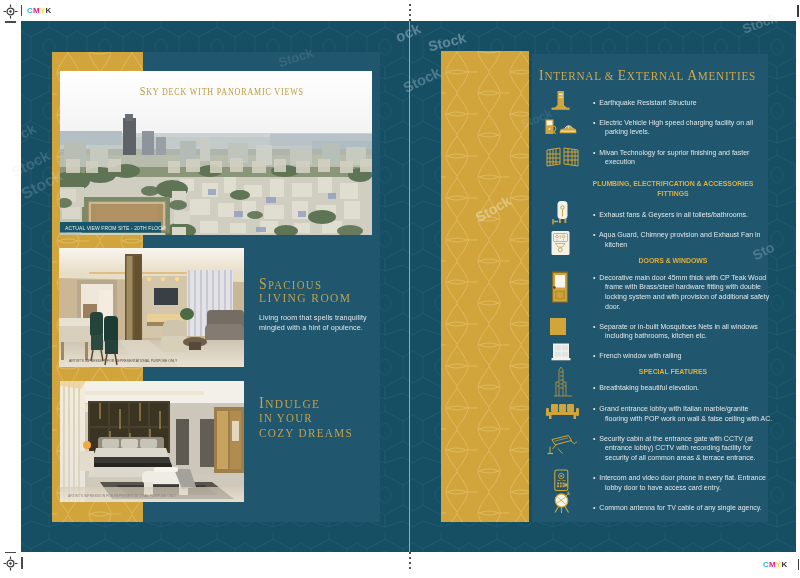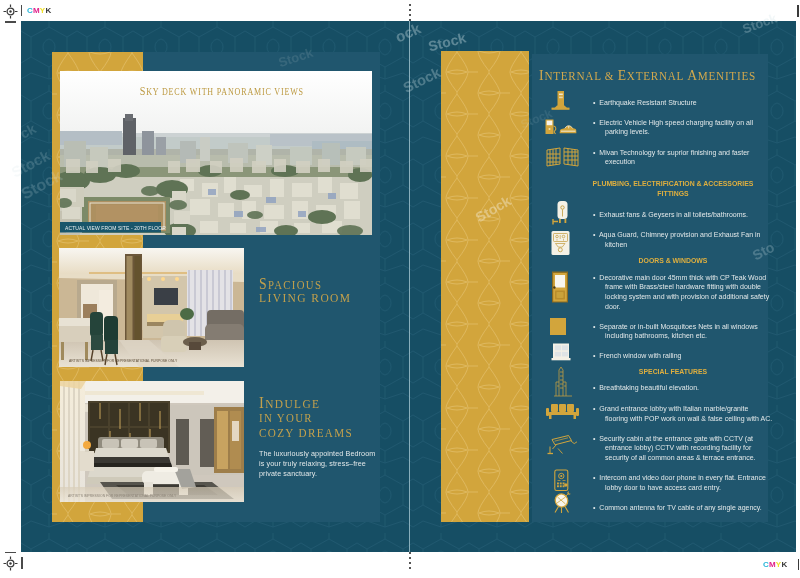--- a/index.html
+++ b/index.html
@@ -327,26 +327,26 @@
   <div class="abs" style="left:441px;top:51px;width:88px;height:471px;background:#d2a53c;"></div>
   <svg class="abs" style="left:441px;top:51px;" width="88" height="471" viewBox="0 0 88 471">
     <rect width="88" height="471" fill="url(#golddiag)"></rect>
   </svg>
 
   <div class="abs" style="left:532px;top:54px;width:236px;height:468px;background:#20566e;"></div>
 
   <div class="abs title-l" style="top:276px;transform:scaleX(0.87);"><span style="font-size:15.8px;">S</span>PACIOUS</div>
   <div class="abs title-l" style="top:290px;transform:scaleX(0.93);">LIVING ROOM</div>
 
+  <div class="abs" style="left:259px;top:312.5px;white-space:nowrap;font-size:7.2px;line-height:10.4px;color:#e2e8e9;letter-spacing:0.1px;">Living room that spells tranquility<br>mingled with a hint of opulence.</div>
 
   <div class="abs title-l" style="top:395px;transform:scaleX(0.92);"><span style="font-size:15.8px;">I</span>NDULGE</div>
   <div class="abs title-l" style="top:409.7px;transform:scaleX(0.88);">IN YOUR</div>
   <div class="abs title-l" style="top:424.9px;transform:scaleX(0.90);">COZY DREAMS</div>
 
-  <div class="abs" style="left:259px;top:448.5px;white-space:nowrap;font-size:7.2px;line-height:10.2px;color:#e2e8e9;letter-spacing:0.1px;">The luxuriously appointed Bedroom<br>is your truly relaxing, stress–free<br>private sanctuary.</div>
 
   <div class="abs" style="left:532px;top:67px;width:236px;text-align:center;white-space:nowrap;font-family:'Liberation Serif',serif;font-size:12.3px;letter-spacing:0.8px;color:#d2a84d;transform:scaleX(0.91);transform-origin:79px 50%;"><span style="font-size:15px;">I</span>NTERNAL &amp; <span style="font-size:15px;">E</span>XTERNAL <span style="font-size:15px;">A</span>MENITIES</div>
 
   <div class="abs" style="left:593px;top:0;width:176px;font-size:7px;line-height:9.7px;color:#e2e8e9;letter-spacing:0px;">
 
     <div class="abs" style="top:97.5px;white-space:nowrap;">•&nbsp; Earthquake Resistant Structure</div>
 
     <div class="abs" style="top:117.5px;white-space:nowrap;">•&nbsp; Electric Vehicle High speed charging facility on all<br><span style="padding-left:12px">parking levels.</span></div>
 
     <div class="abs" style="top:147.5px;white-space:nowrap;">•&nbsp; Mivan Technology for suprior finishing and faster<br><span style="padding-left:12px">execution</span></div>

